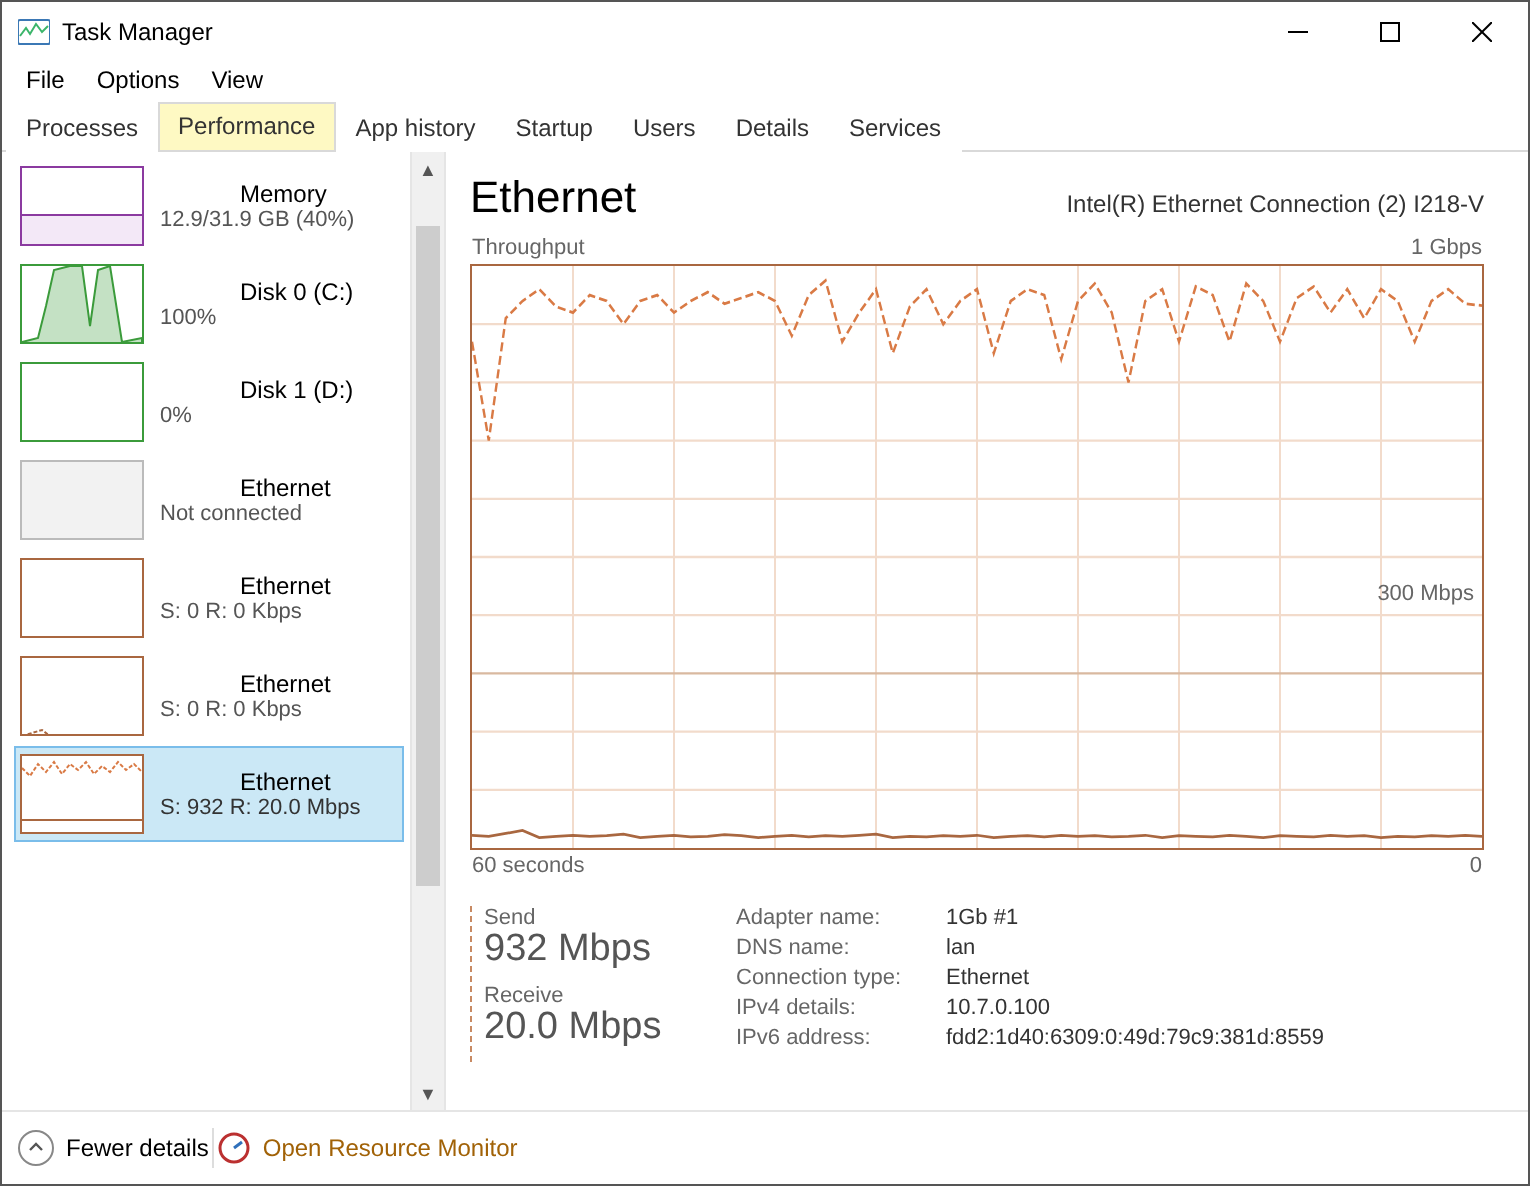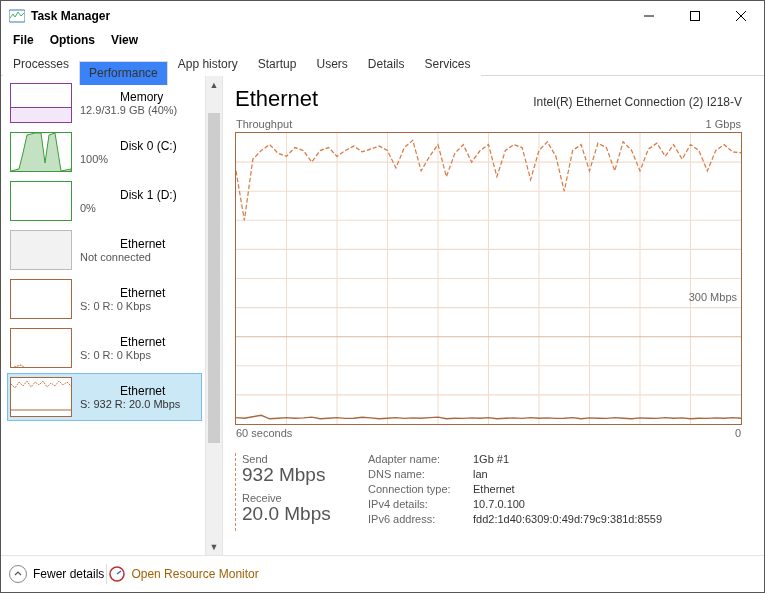--- a/index.html
+++ b/index.html
@@ -18,36 +18,35 @@
   }
   
   .titlebar {
     height: 30px;
     display: flex;
     align-items: center;
     padding: 0 0 0 8px;
     border-bottom: 1px solid transparent;
   }
   .titlebar .app-icon { width: 16px; height: 16px; margin-right: 6px; }
-  .titlebar .title { flex: 1; font-weight: bold; }
+  .titlebar .title { flex: 1; }
   .win-controls { display: flex; height: 100%; }
   .win-btn {
     width: 46px; height: 30px;
     display: flex; align-items: center; justify-content: center;
     font-family: "Segoe UI Symbol", sans-serif;
     font-size: 11px;
     cursor: default;
   }
   
   .menubar {
     height: 20px;
     display: flex;
     align-items: center;
     padding: 0 4px 2px 4px;
-    font-weight: bold;
   }
   .menubar .menu-item { padding: 2px 8px; }
   
   .tab-strip {
     display: flex;
     align-items: flex-end;
     padding: 0 2px;
     border-bottom: 1px solid #d9d9d9;
     background: #fff;
   }
@@ -56,22 +55,22 @@
     border: 1px solid transparent;
     border-bottom: none;
     margin-right: 0px;
     background: #fff;
     position: relative;
     top: 1px;
     color: #333;
   }
   .tab.active {
     border-color: #d9d9d9;
-    background: #3b82f6;
-    top: 10px;
+    background: #fef9c3;
+    top: 0;
     z-index: 2;
   }
   
   .content {
     flex: 1;
     display: flex;
     overflow: hidden;
     border-bottom: 1px solid #e5e5e5;
   }
   

